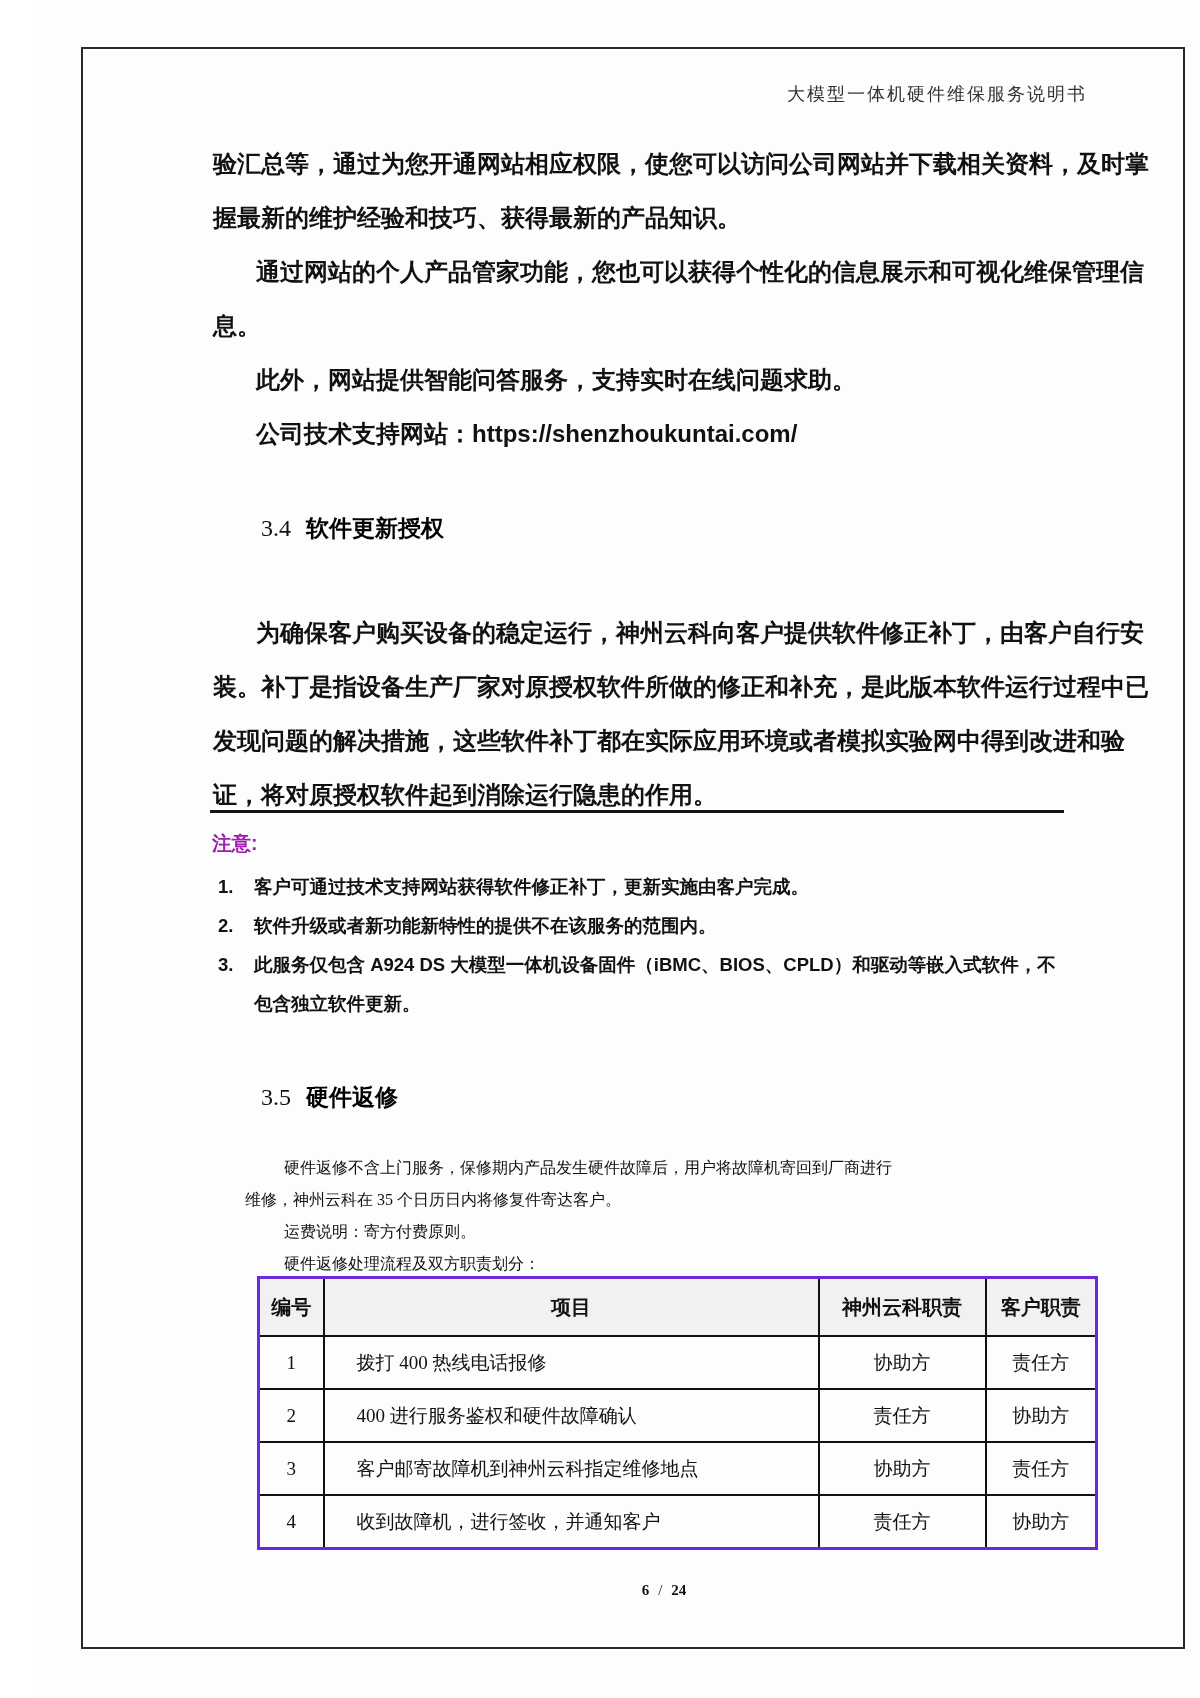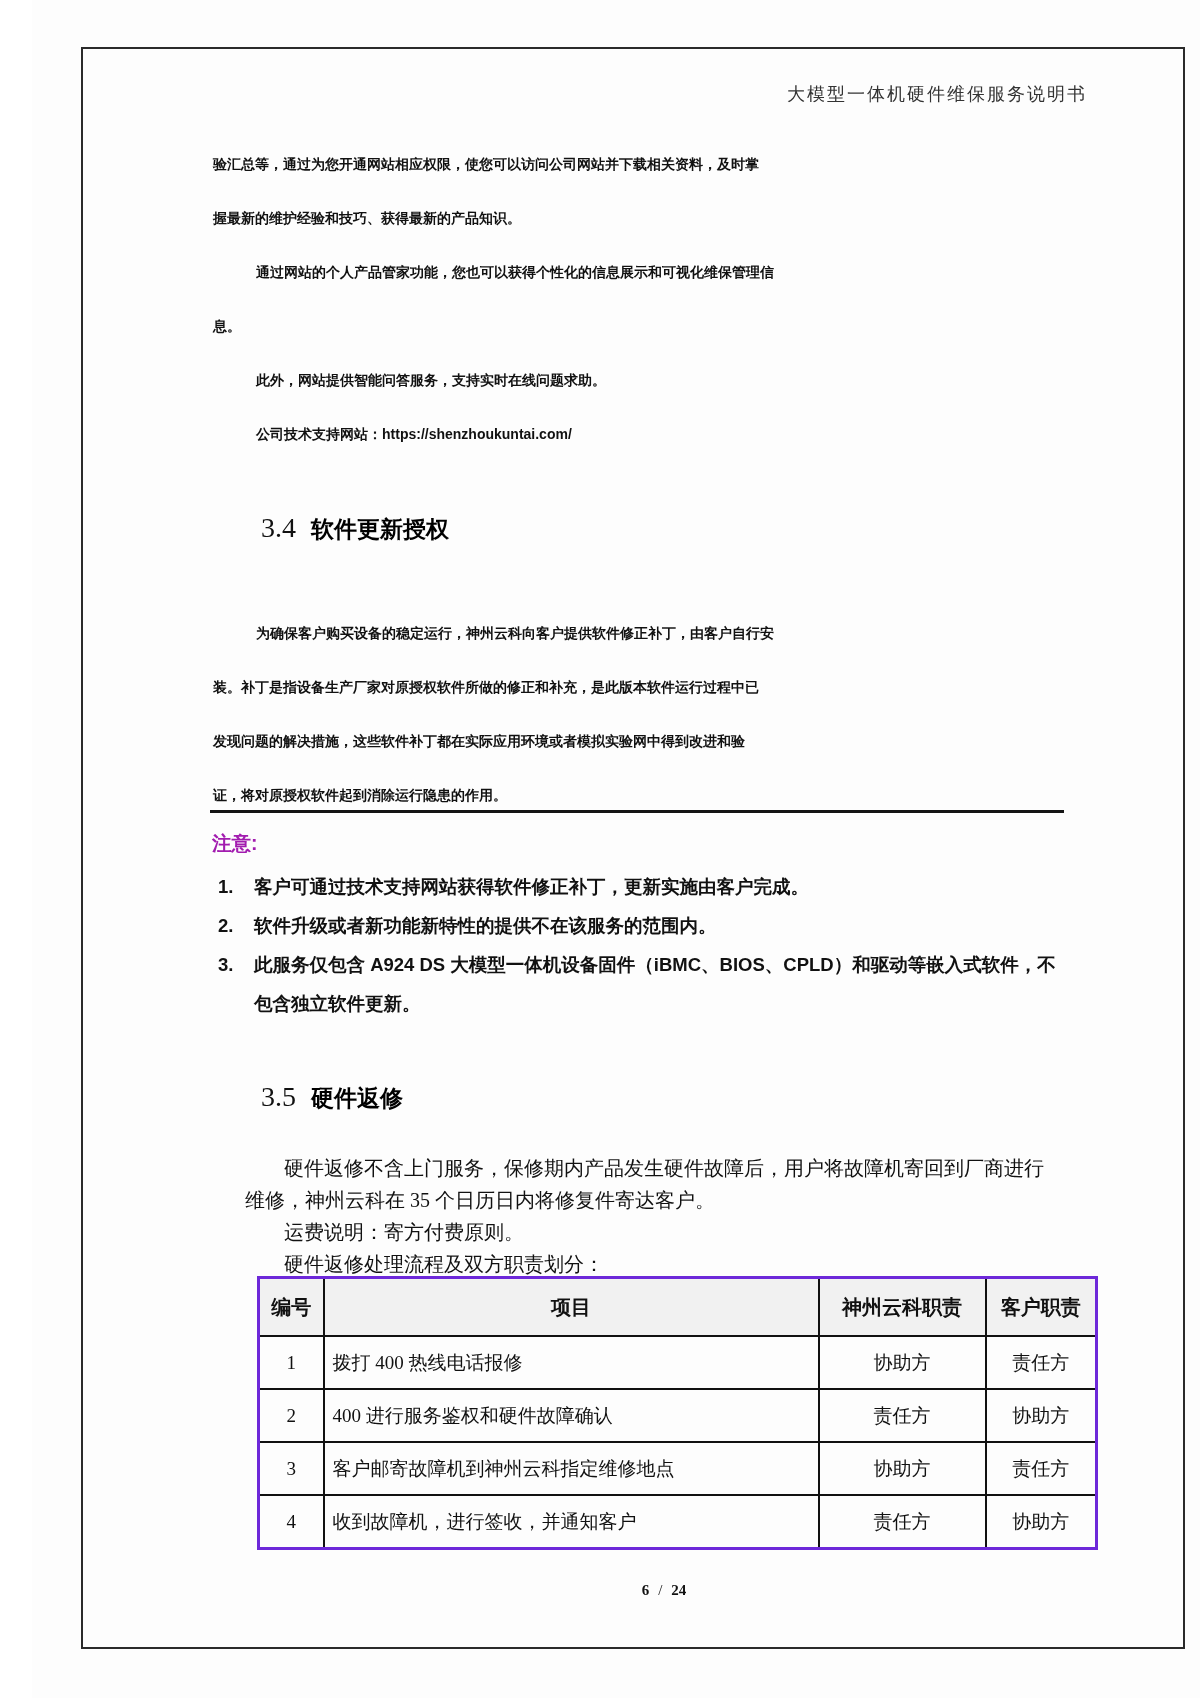--- a/index.html
+++ b/index.html
@@ -21,58 +21,58 @@
   .doc-header {
     position:absolute; top:82px; left:500px; width:523px;
     text-align:right; font-size:18px; letter-spacing:2px; color:#333;
   }
 
   .abs { position:absolute; }
   .line { white-space:nowrap; }
 
   .intro, .body34 {
     left:181px; width:845px;
-    font-size:14px; font-weight:600; color:#111;
+    font-size:24px; font-weight:600; color:#111;
   }
   .intro .line, .body34 .line { height:54px; line-height:54px; }
   .indent2 { padding-left:43px; }
 
   .sec-heading { height:38px; line-height:38px; white-space:nowrap; }
-  .sec-num { font-size:28px; color:#111; }
+  .sec-num { font-size:24px; color:#111; }
   .sec-title { font-size:23px; font-weight:700; color:#000000; margin-left:15px; }
 
   .rule { position:absolute; left:178px; width:854px; height:3px; background:#141414; }
 
   .note-label { font-size:19.5px; font-weight:700; color:#a21caf; }
   .notes { left:186px; width:846px; font-size:18.5px; font-weight:600; color:#111; }
   .note-row { display:flex; height:39px; line-height:39px; }
   .note-num { width:36px; flex:0 0 36px; }
   .note-text { white-space:nowrap;text-align:right; }
 
   .body35 {
     left:181px; width:845px;
-    font-size:20px; color:#111;
+    font-size:16px; color:#111;
   }
   .body35 .line { height:32px; line-height:32px; }
   .indent2s { padding-left:39px; }
 
   table.resp {
     position:absolute; left:193px; top:1276px;
     border-collapse:collapse; table-layout:fixed;
     width:838px;
     border:3px solid #6d28d9;
     font-size:19px; color:#111;
   }
   table.resp th, table.resp td { border:2px solid #111; overflow:hidden; }
   table.resp th {
     height:54px; background:#f1f1f1;
     font-size:20px; font-weight:600; text-align:center;
   }
   table.resp td { height:49px; text-align:center; }
-  table.resp td.item-cell { text-align:left; padding-left:8px; }
+  table.resp td.item-cell { text-align:left; padding-left:32px; }
 
   .doc-footer {
     position:absolute; top:1582px; left:0; width:1200px;
     text-align:center; font-size:15px; font-weight:700; color:#111;
   }
   .doc-footer .sep { font-weight:400; margin:0 9px; }
 </style>
 </head>
 <body>
 

